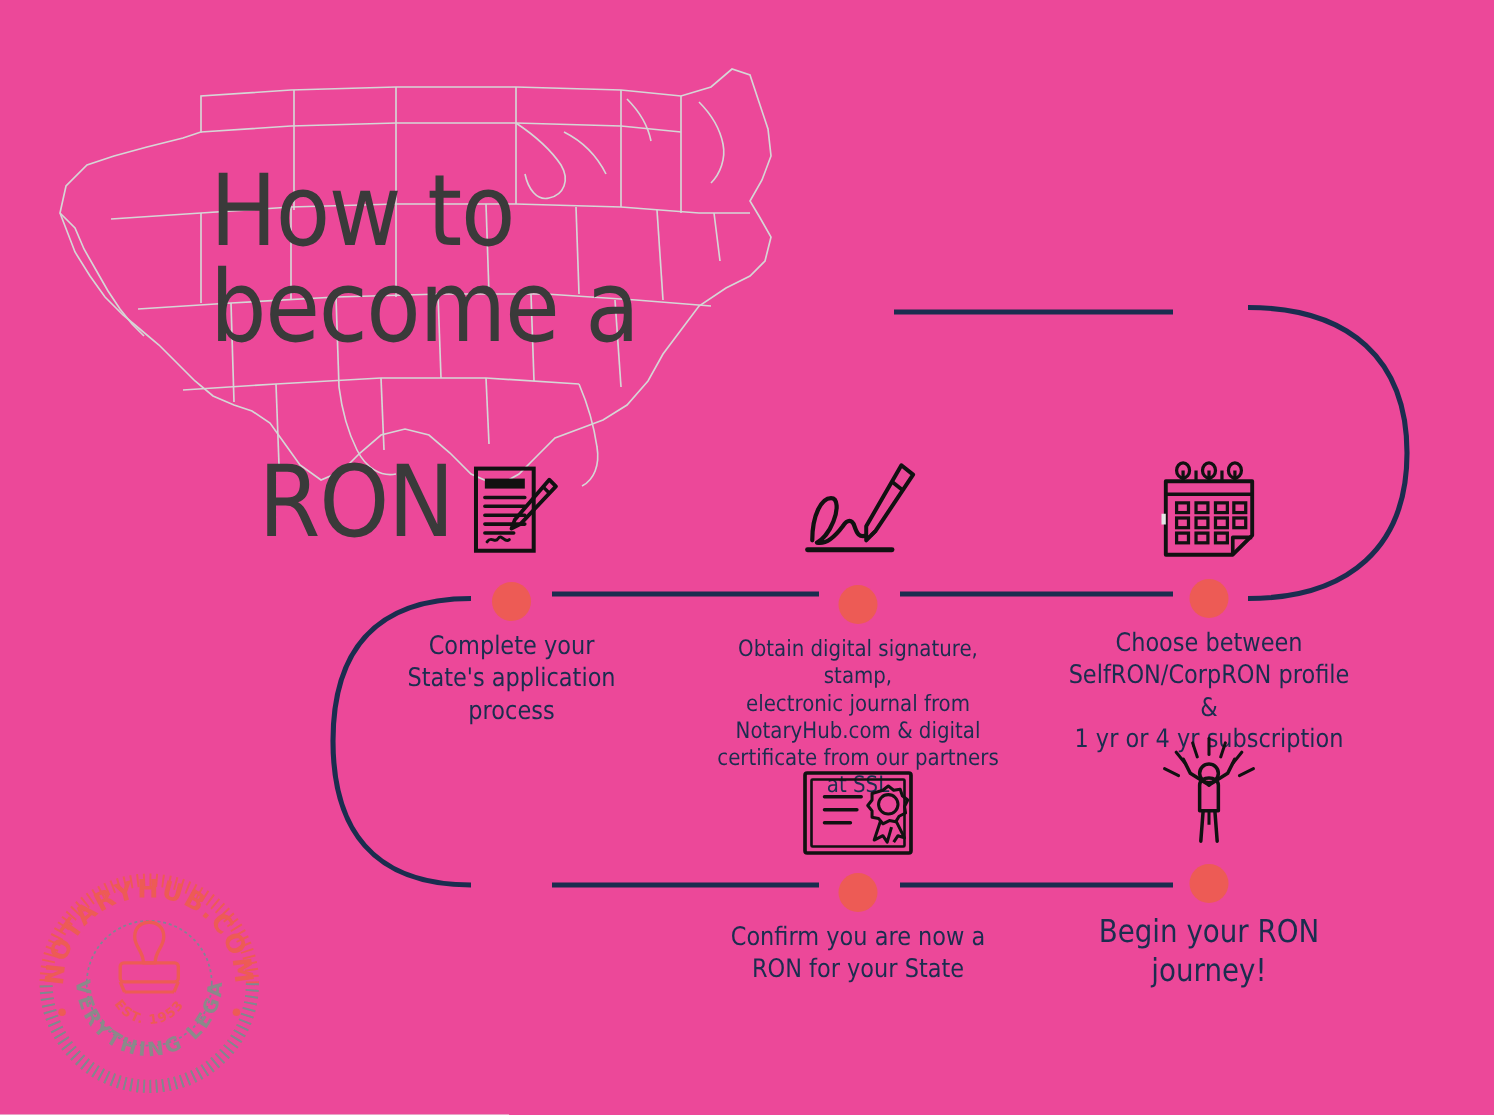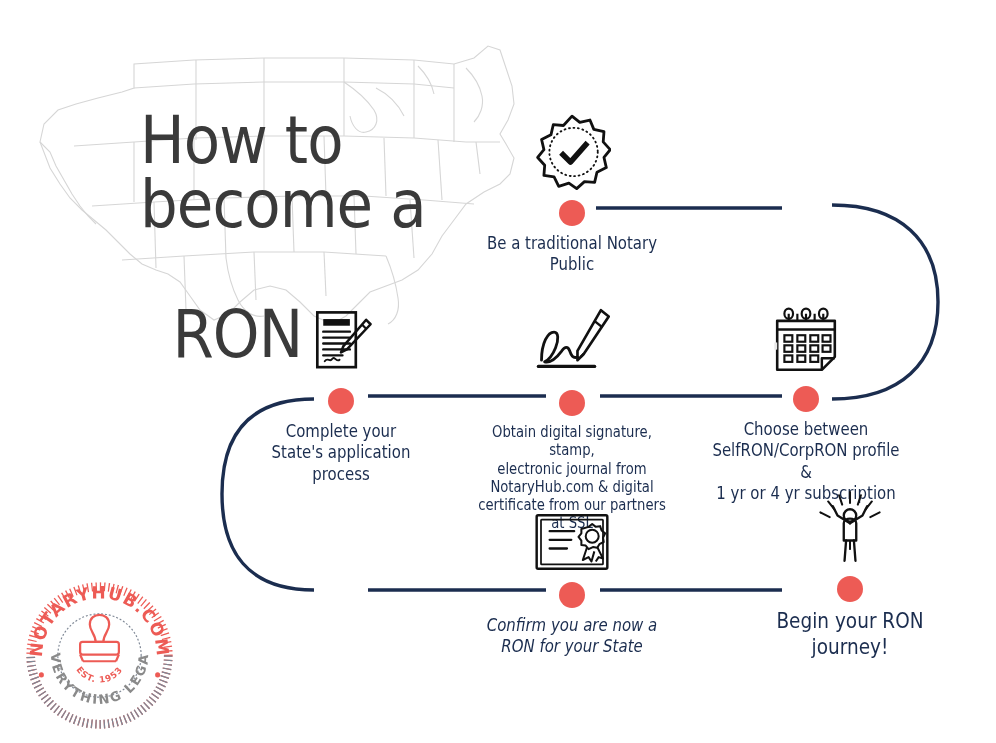--- a/index.html
+++ b/index.html
@@ -6,21 +6,21 @@
   * { margin:0; padding:0; box-sizing:border-box; }
   html, body {
     width:996px; height:743px;
     background:#e7e7e7;
     font-family:"Liberation Sans", sans-serif;
     overflow:hidden;
   }
   #canvas {
     position:relative;
     width:996px; height:743px;
-    background:#ffffff;
+    background:#ec4899;
   }
 
   
   #usmap {
     position:absolute;
     left:14px; top:24px;
     width:520px; height:320px;
     pointer-events:none;
   }
 
@@ -82,22 +82,22 @@
   .node.small .caption { font-size:15px; line-height:1.22; }
   .node.big .caption { font-size:21px; line-height:1.22; }
 
   
   #node1 { left:572px; top:113px; }
   #node2 { left:806px; top:105px; }
   #node3 { left:341px; top:301px; }
   #node4 { left:572px; top:303px; }
   #node5 { left:806px; top:299px; }
   #node6 { left:341px; top:495px; }
-  #node7 { left:572px; top:495px;font-style:italic; }
-  #node8 { left:850px; top:489px; }
+  #node7 { left:572px; top:495px; }
+  #node8 { left:806px; top:489px; }
 
   
   #logo {
     position:absolute;
     left:22px; top:578px;
     width:155px; height:155px;
   }
 </style>
 </head>
 <body>
@@ -172,33 +172,20 @@
 
     <line x1="546" y1="396" x2="368" y2="396"></line>
 
     <path d="M314 399 C248 399 222 436 222 494 C222 552 248 590 314 590"></path>
 
     <line x1="368" y1="590" x2="546" y2="590"></line>
 
     <line x1="600" y1="590" x2="782" y2="590"></line>
   </svg>
 
-  <div class="node" id="node1">
-    <div class="icon-wrap">
-      <svg width="78" height="78" viewBox="0 0 100 100" fill="none" stroke="#111" stroke-width="3.6">
-        <path d="M50 4 L60 12 L73 9 L78 21 L91 24 L90 37 L99 47 L91 57 L94 70 L82 76 L79 89 L66 88 L56 97
-                 L46 90 L33 94 L27 82 L14 80 L15 67 L6 57 L14 47 L11 34 L23 28 L26 15 L39 16 Z" stroke-linejoin="round"></path>
-        <circle cx="52" cy="50" r="31" stroke="#111" stroke-width="2.4" stroke-dasharray="1.2 4.6" stroke-linecap="round"></circle>
-        <path d="M36 51 L48 63 L70 38" stroke="#111" stroke-width="7" stroke-linejoin="round" stroke-linecap="butt"></path>
-      </svg>
-    </div>
-    <div class="dot"></div>
-    <div class="caption">Be a traditional Notary
-Public</div>
-  </div>
 
 
   <div class="node small" id="node4">
     <div class="icon-wrap">
       <svg width="86" height="76" viewBox="0 0 110 96" fill="none" stroke="#111" stroke-width="3.6">
 
         <path d="M16 70 C16 48 24 34 32 34 C38 34 38 44 34 54 C30 64 24 70 20 72
                  C28 74 36 66 42 58 C46 52 50 52 52 58 C54 64 56 68 62 66" stroke-width="3.6" stroke-linecap="round" stroke-linejoin="round"></path>
 
         <path d="M12 78 H84" stroke-width="4.2" stroke-linecap="round"></path>

